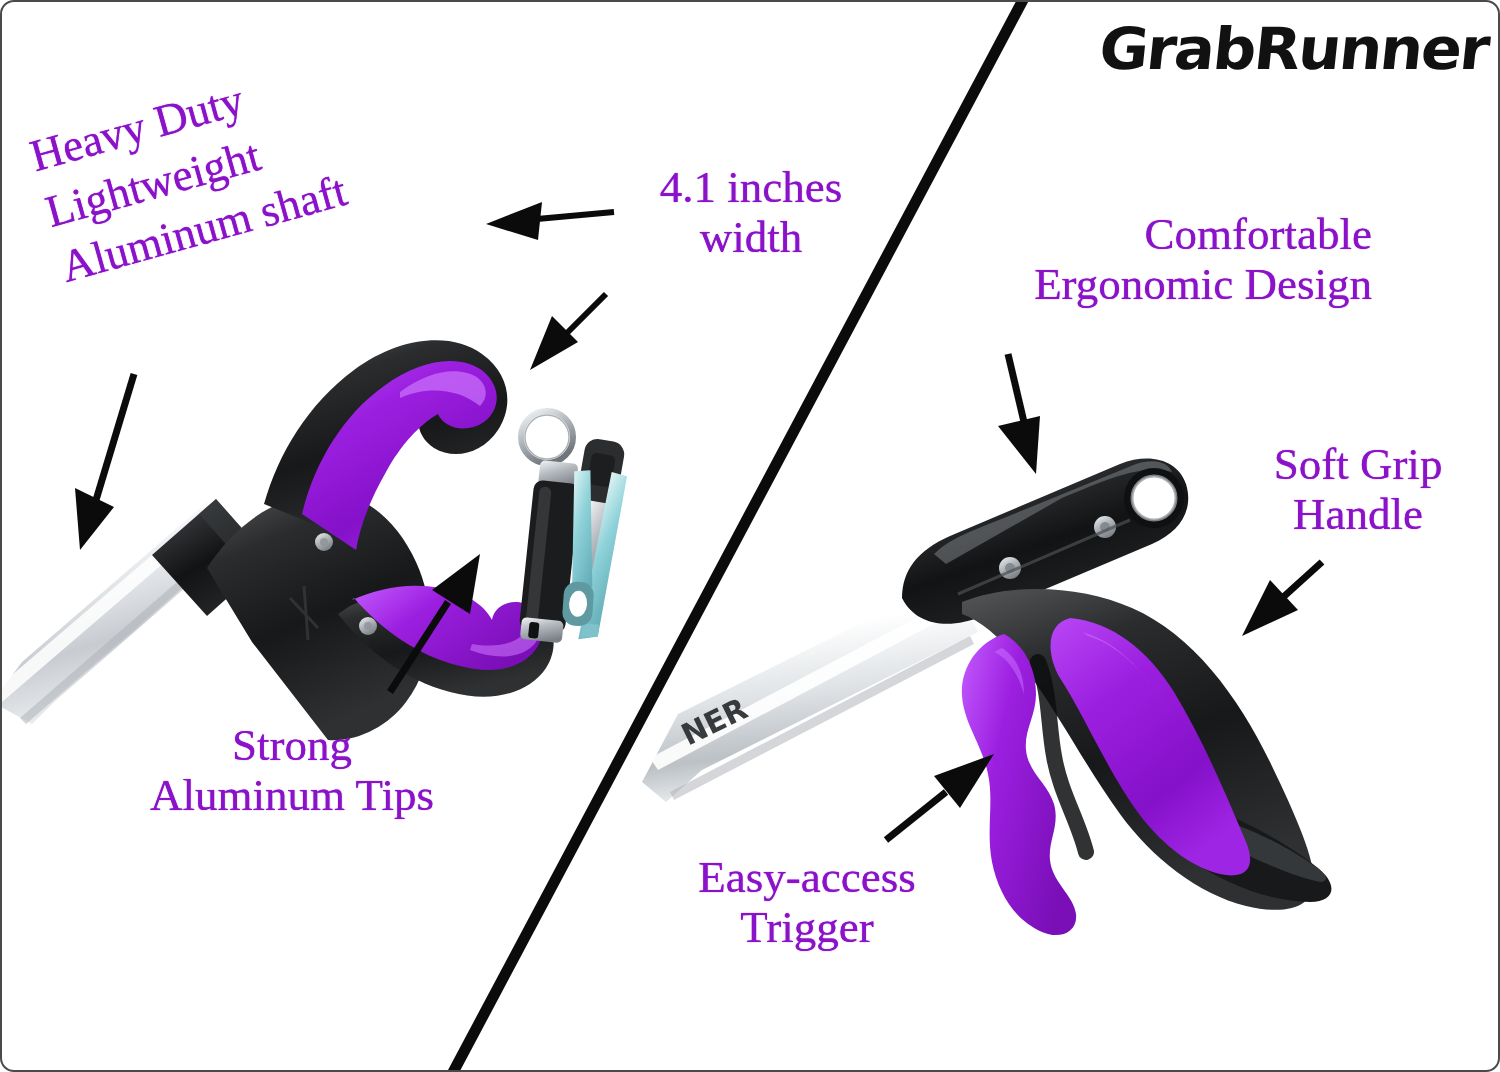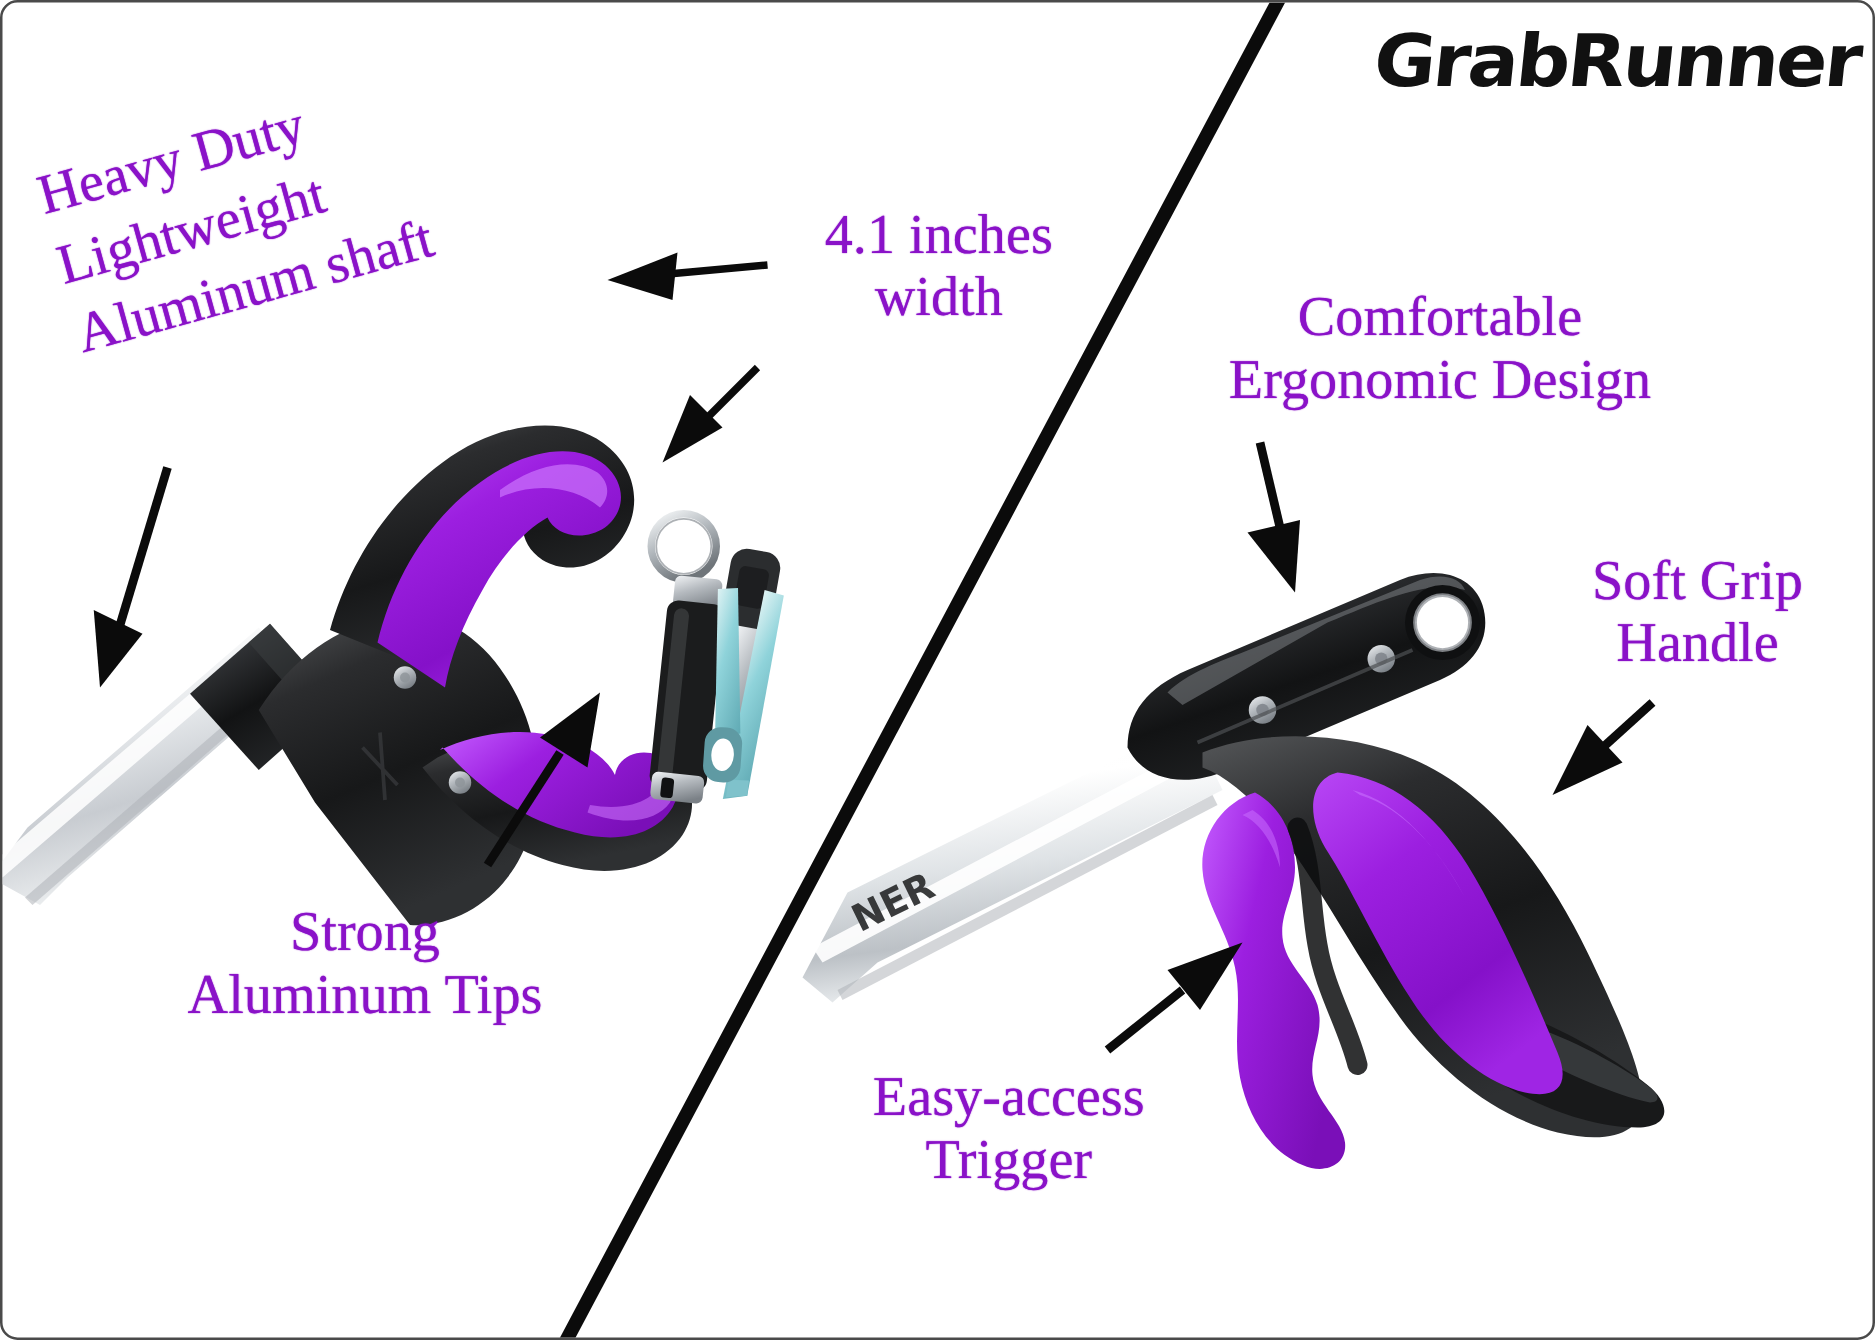--- a/index.html
+++ b/index.html
@@ -50,21 +50,21 @@
 
   #lbl-shaft{
     left:22px; top:128px;
     transform:rotate(-15.5deg);
     transform-origin:left top;
     font-size:45px;
     line-height:1.28;
   }
   #lbl-width{ left:614px; top:160px; width:270px; text-align:center; font-size:45px;}
   #lbl-magnetic{ left:100px; top:718px; width:380px; text-align:center; font-size:45px;}
-  #lbl-ergonomic{ left:930px; top:207px; width:440px; text-align:center; font-size:45px;margin-top:19px;}
+  #lbl-ergonomic{ left:930px; top:207px; width:440px; text-align:right; font-size:45px;}
   #lbl-grip{ left:1218px; top:437px; width:276px; text-align:center; font-size:45px;}
   #lbl-trigger{ left:640px; top:850px; width:330px; text-align:center; font-size:45px;}
 
   
   .art{position:absolute;left:0;top:0;width:1500px;height:1072px;pointer-events:none;}
 
   .arrows{position:absolute;left:0;top:0;width:1500px;height:1072px;pointer-events:none;}
 </style>
 </head>
 <body>

